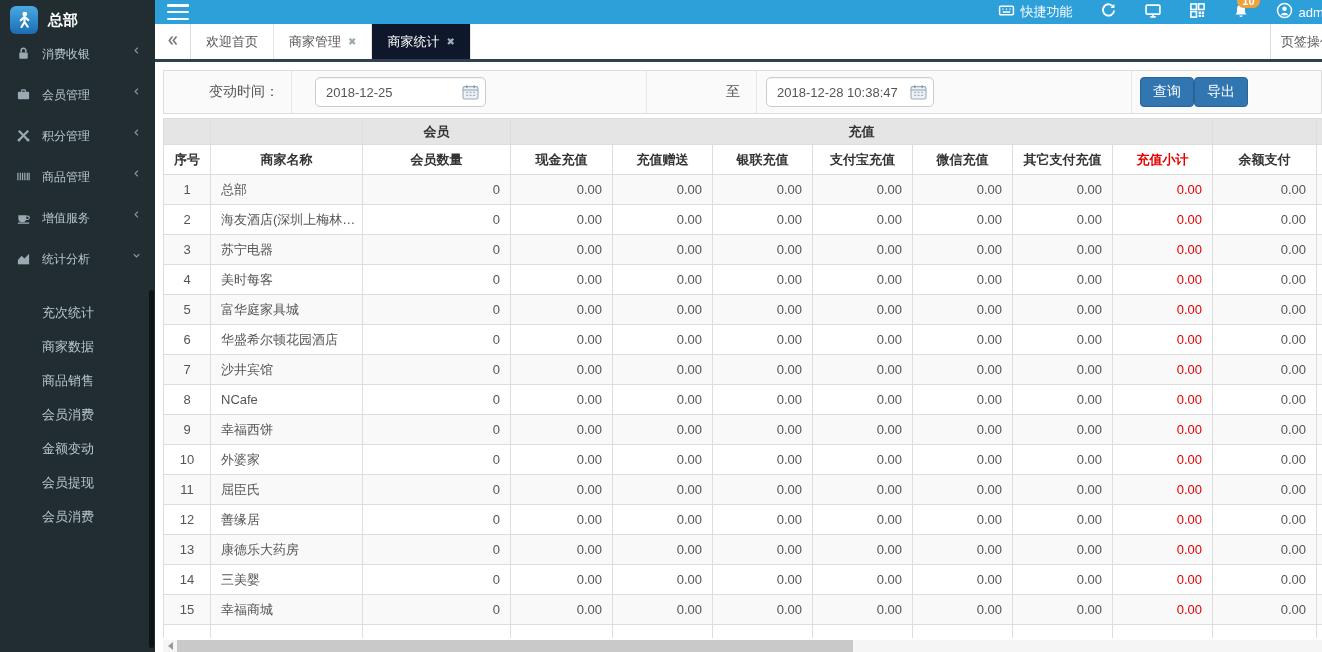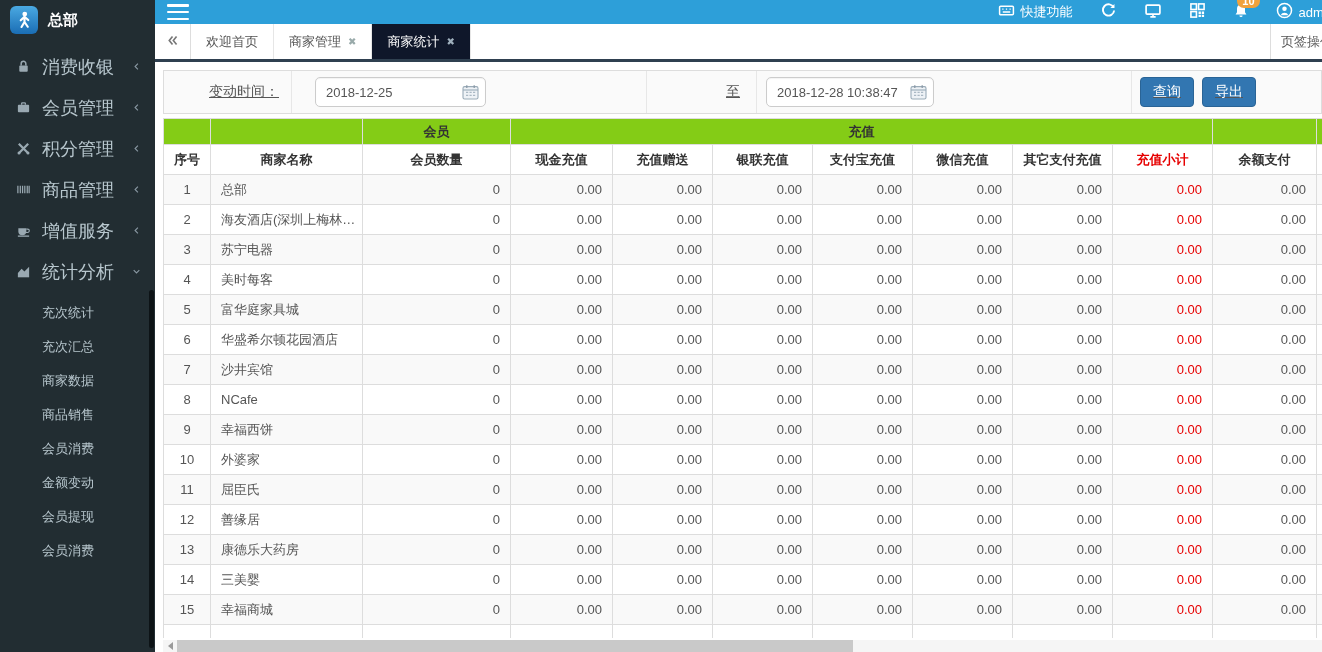--- a/index.html
+++ b/index.html
@@ -7,21 +7,21 @@
     font-family:"Liberation Sans","DejaVu Sans",sans-serif; background:#fff; }
   .app { display:flex; width:1322px; height:652px; }
 
   
   .sidebar { width:155px; flex-shrink:0; background:#222d32; color:#b8c7ce; position:relative; overflow:hidden; }
   .logo-row { height:40px; display:flex; align-items:center; gap:10px; padding-left:10px; }
   .logo-badge { width:28px; height:28px; border-radius:6px;
     background:linear-gradient(180deg,#4aa9e2,#1a6db4); display:flex; align-items:center; justify-content:center; }
   .logo-title { color:#fff; font-weight:bold; font-size:15px; }
   .menu { padding-top:6px; }
-  .menu-item { height:41px; display:flex; align-items:center; padding:0 14px 0 16px; font-size:18px; cursor:pointer; }
+  .menu-item { height:41px; display:flex; align-items:flex-start; padding:0 14px 0 16px; font-size:12px; cursor:pointer; }
   .menu-item .mi-icon { width:18px; margin-right:8px; display:flex; color:#9aa9b2; }
   .menu-item .mi-label { flex:1; }
   .menu-item .mi-chevron { display:flex; color:#8a99a3; }
   .submenu { padding-top:4px; }
   .submenu-item { height:34px; line-height:34px; padding-left:42px; font-size:13px; color:#b8c7ce; cursor:pointer; }
   .side-scroll-thumb { position:absolute; right:1px; top:290px; width:5px; height:358px; background:#0d1316; border-radius:3px; }
 
   
   .main { flex:1; min-width:0; display:flex; flex-direction:column; }
 
@@ -39,41 +39,41 @@
   .tab { display:flex; align-items:center; gap:7px; padding:0 15px; font-size:13px; color:#555; border-right:1px solid #e6e6e6; cursor:pointer; white-space:nowrap; }
   .tab .close { color:#9aa; font-size:13px; line-height:1; }
   .tab.active { background:#0f172a; color:#fff; }
   .tab.active .close { color:#9fb0bd; }
   .tabstrip-right { margin-left:auto; width:52px; border-left:1px solid #ddd; display:flex; align-items:center;
     padding-left:10px; font-size:13px; color:#555; white-space:nowrap; overflow:hidden; cursor:pointer; }
 
   .content { flex:1; background:#fff; position:relative; padding:8px 0 0 8px; overflow:hidden; }
 
   
-  .filterbar { height:44px; border:1px solid #ddd; background:#fafafa; display:flex; align-items:center; font-size:14px; color:#555;text-decoration:underline; }
+  .filterbar { height:44px; border:1px solid #ddd; background:#fafafa; display:flex; align-items:center; font-size:14px; color:#555; }
   .f-cell { height:100%; display:flex; align-items:center; }
   .f-cell + .f-cell { border-left:1px solid #e7e7e7; }
   .f-label { width:127px; justify-content:flex-end; padding-right:12px; }
   .f-c2 { width:355px; padding-left:23px; }
   .f-c3 { width:110px; justify-content:flex-end; padding-right:16px; }
   .f-c4 { width:375px; padding-left:9px; }
   .f-c5 { flex:1; padding-left:8px; }
   .date-input { position:relative; }
   .date-input input { height:30px; border:1px solid #ccc; border-radius:5px; padding:0 28px 0 10px; font-size:13px; color:#555;
     font-family:inherit; background:#fff; outline:none; width:100%; box-shadow:inset 0 1px 1px rgba(0,0,0,.05); }
   .di-1 { width:171px; } .di-2 { width:168px; }
   .cal-btn { position:absolute; right:7px; top:7px; width:17px; height:16px; cursor:pointer; display:flex; }
-  .btn { height:30px; padding:0 12px; margin-right:8px; background:#3276b1; border:1px solid #2a6496; color:#fff;
+  .btn { height:30px; padding:0 12px; background:#3276b1; border:1px solid #2a6496; color:#fff;
     font-size:14px; border-radius:4px; display:inline-flex; align-items:center; cursor:pointer; font-family:inherit; }
 
   
   .table-wrap { margin-top:4px; height:520px; overflow:hidden; }
   table { border-collapse:collapse; table-layout:fixed; width:1273px; font-size:13px; color:#555; }
   th, td { border:1px solid #ddd; overflow:hidden; white-space:nowrap; }
-  tr.group-row td { height:26px; background:#84cc16; font-weight:bold; color:#333; text-align:center; font-size:13px; }
+  tr.group-row td { height:26px; background:#e5e5e5; font-weight:bold; color:#333; text-align:center; font-size:13px; }
   tr.head-row th { height:30px; background:#fff; font-weight:bold; color:#333; text-align:center; font-size:13px; }
   tbody td { height:30px; }
   tbody tr:nth-child(odd) td { background:#f9f9f9; }
   td.c { text-align:center; }
   td.l { text-align:left; padding-left:10px; text-overflow:ellipsis; }
   td.r { text-align:right; padding-right:10px; }
   .red { color:#e60000 !important; }
 
   
   .hscroll { position:absolute; left:8px; right:0; bottom:0; height:12px; background:#f5f5f5; display:flex; align-items:center; }
@@ -178,21 +178,20 @@
           <span class="mi-label">统计分析</span>
           <span class="mi-chevron">
             <svg width="9" height="9" viewBox="0 0 16 16">
               <path d="M3 5.5l5 5 5-5" fill="none" stroke="currentColor" stroke-width="2"></path>
             </svg>
           </span>
         </div>
       </nav>
     <div class="submenu" id="submenu-root">
         <div class="submenu-item">充次统计</div>
-        <div class="submenu-item">充次汇总</div>
         <div class="submenu-item">商家数据</div>
         <div class="submenu-item">商品销售</div>
         <div class="submenu-item">会员消费</div>
         <div class="submenu-item">金额变动</div>
         <div class="submenu-item">会员提现</div>
         <div class="submenu-item">会员消费</div>
       </div>
     <div class="side-scroll-thumb"></div>
   </aside>
 

